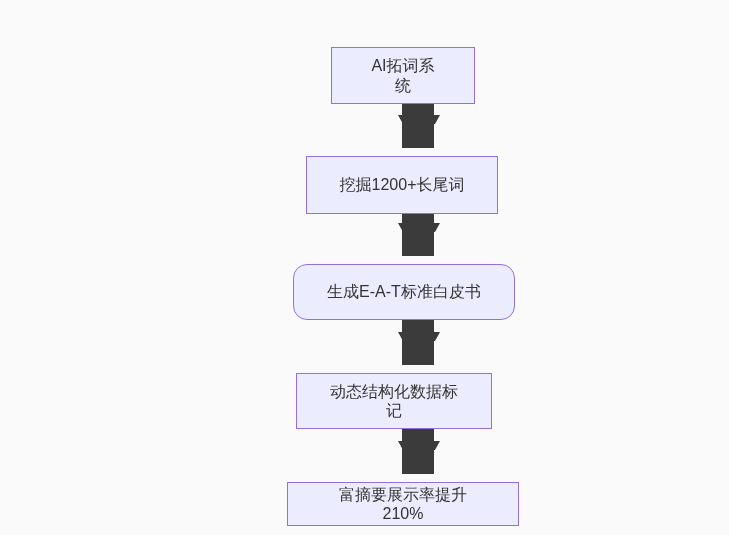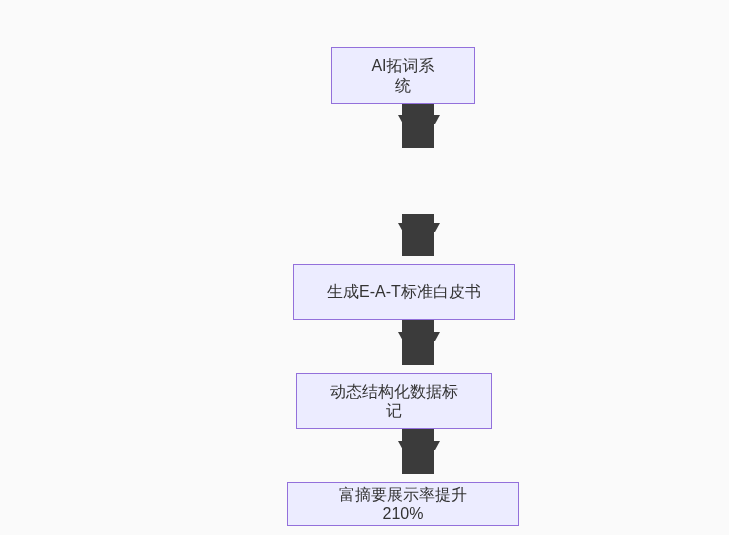--- a/index.html
+++ b/index.html
@@ -27,21 +27,21 @@
     color: var(--text);
     font-size: 16px;
     display: flex;
     align-items: center;
     justify-content: center;
     text-align: center;
     line-height: 1.2;
   }
   .n1 { left: 299px; top: 15px;  width: 144px; height: 57px; }
   .n2 { left: 274px; top: 124px; width: 192px; height: 58px; }
-  .n3 { left: 261px; top: 232px; width: 222px; height: 56px; }
+  .n3 { left: 261px; top: 232px; width: 222px; height: 56px; border-radius: 14px; }
   .n4 { left: 264px; top: 341px; width: 196px; height: 56px; }
   .n5 { left: 255px; top: 450px; width: 232px; height: 44px; }
 
   .arrow {
     position: absolute;
     left: 365px;
     width: 12px;
   }
   .a1 { top: 72px;  height: 52px; }
   .a2 { top: 182px; height: 50px; }
@@ -70,20 +70,23 @@
 
   <div class="node n1">
     <span>AI拓词系统</span>
   </div>
 
   <div class="arrow a1">
     <div class="line"></div>
     <div class="head"></div>
   </div>
 
+  <div class="node n2">
+    <span>挖掘1200+长尾词</span>
+  </div>
 
   <div class="arrow a2">
     <div class="line"></div>
     <div class="head"></div>
   </div>
 
   <div class="node n3">
     <span>生成E-A-T标准白皮书</span>
   </div>
 

